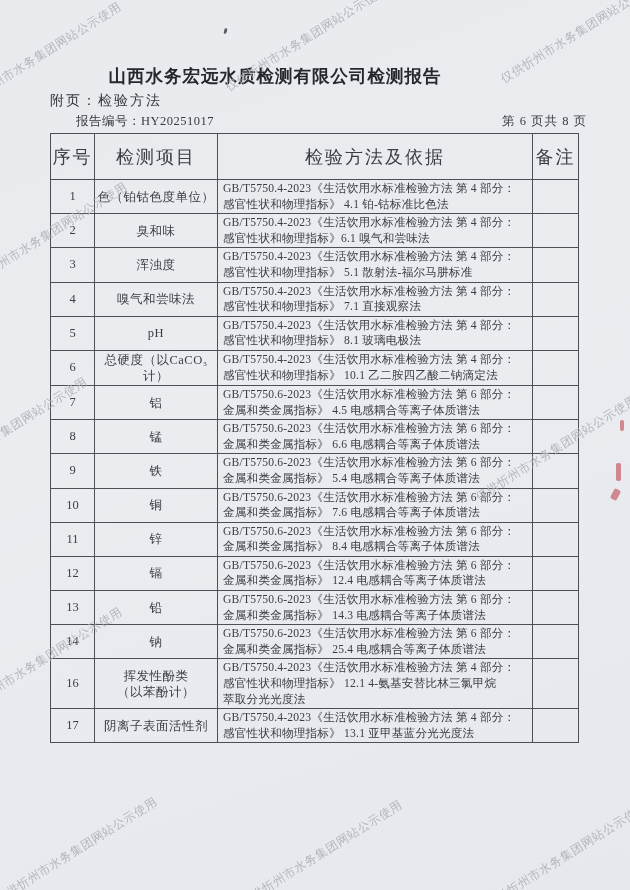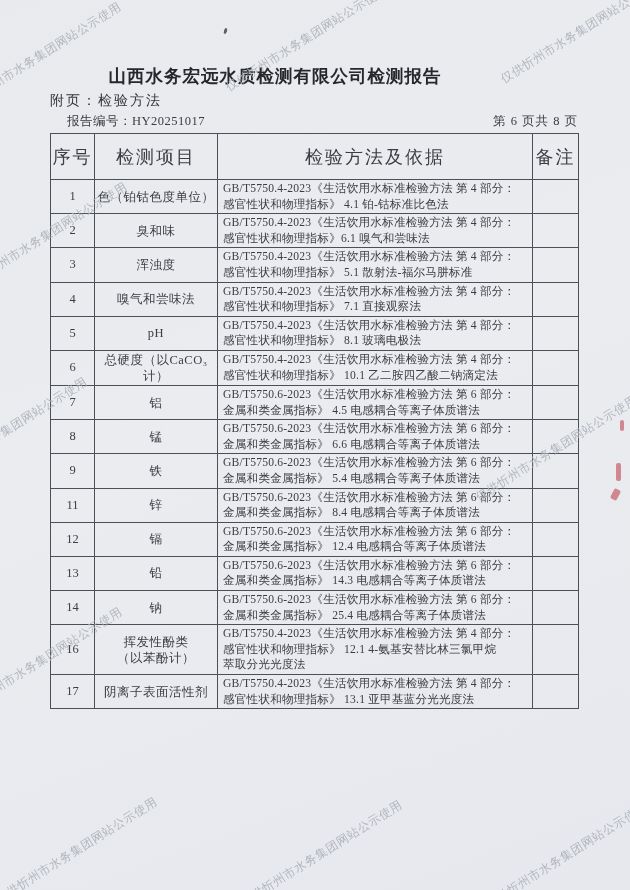--- a/index.html
+++ b/index.html
@@ -18,21 +18,21 @@
   .title{
     margin:64px 0 0 0;text-align:center;
     font-family:"Liberation Sans", sans-serif;
     font-size:17.5px;font-weight:700;letter-spacing:1px;color:#26272c;
   }
   .attach{
     position:absolute;left:50px;top:92px;
     font-size:14px;letter-spacing:2px;color:#34353b;
   }
   .meta{
-    position:absolute;left:50px;top:113px;width:528px;
+    position:absolute;left:59px;top:113px;width:528px;
     display:flex;justify-content:space-between;align-items:baseline;
     font-size:12.5px;color:#3a3b42;
   }
   .meta .rno{padding-left:17px;letter-spacing:.5px;}
   .meta .pg{letter-spacing:1px;}
   
   table.methods{
     position:absolute;left:50px;top:133px;width:528px;
     border-collapse:collapse;table-layout:fixed;
   }
@@ -176,20 +176,27 @@
   </tr>
 
   <tr>
     <td class="no">9</td>
     <td class="item">铁</td>
     <td class="method">GB/T5750.6-2023《生活饮用水标准检验方法 第 6 部分：
 金属和类金属指标》 5.4 电感耦合等离子体质谱法</td>
     <td class="note"></td>
   </tr>
 
+  <tr>
+    <td class="no">10</td>
+    <td class="item">铜</td>
+    <td class="method">GB/T5750.6-2023《生活饮用水标准检验方法 第 6 部分：
+金属和类金属指标》 7.6 电感耦合等离子体质谱法</td>
+    <td class="note"></td>
+  </tr>
 
   <tr>
     <td class="no">11</td>
     <td class="item">锌</td>
     <td class="method">GB/T5750.6-2023《生活饮用水标准检验方法 第 6 部分：
 金属和类金属指标》 8.4 电感耦合等离子体质谱法</td>
     <td class="note"></td>
   </tr>
 
   <tr>

